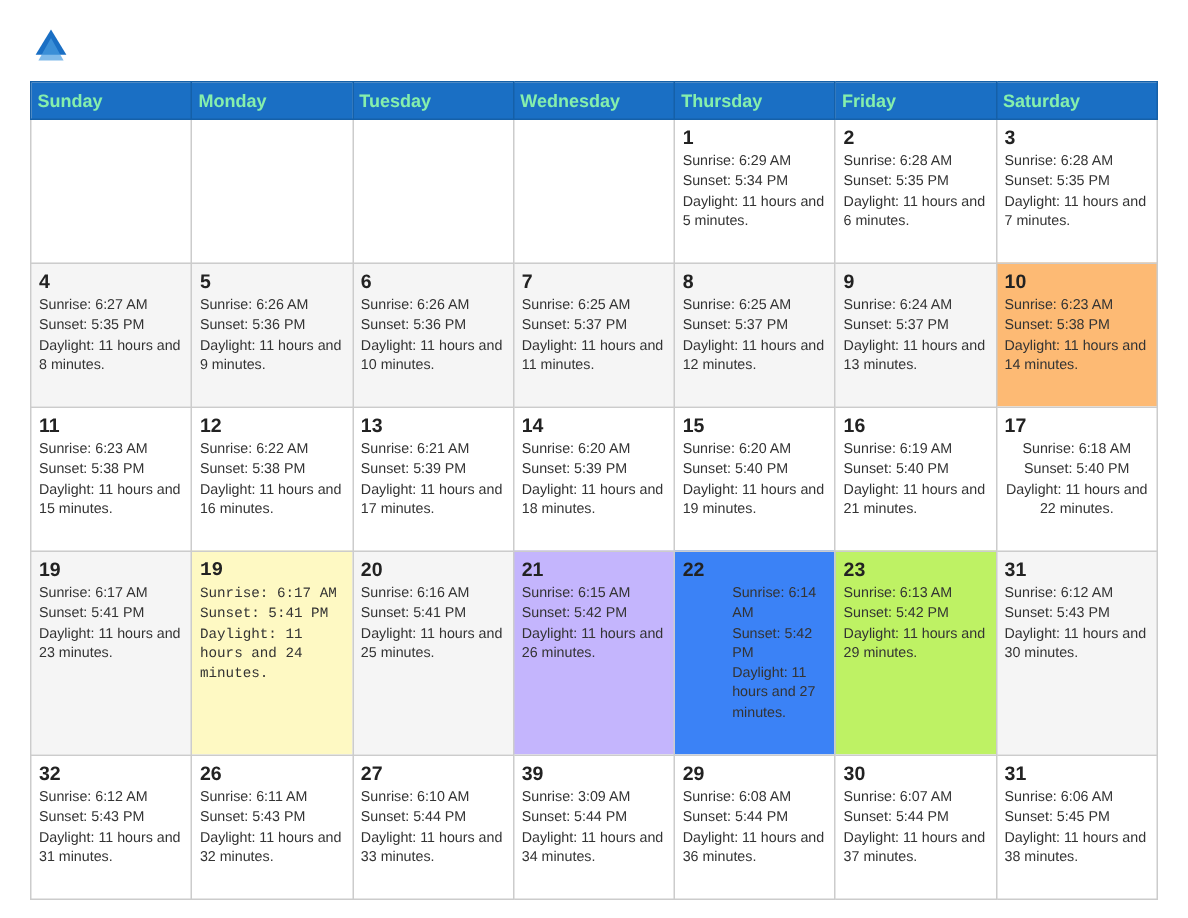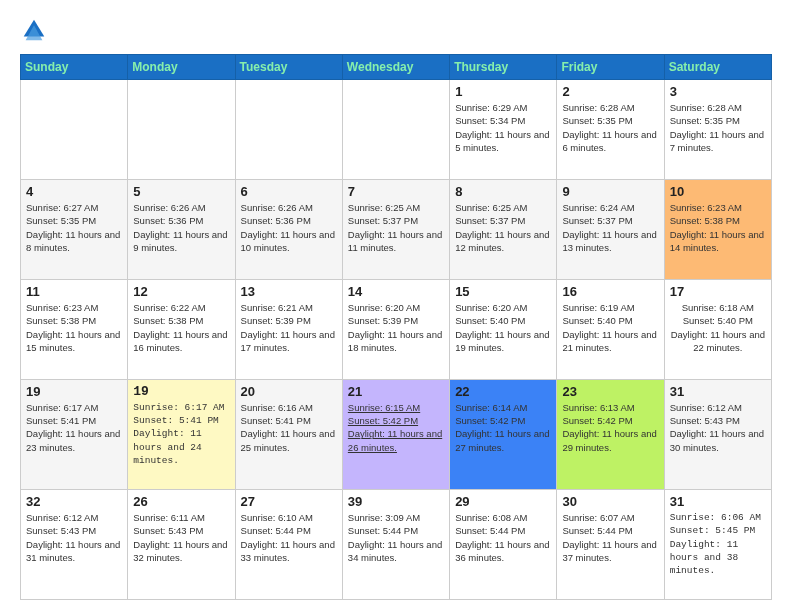--- a/index.html
+++ b/index.html
@@ -247,27 +247,27 @@
 Daylight: 11 hours and 24 minutes.</div>
           </td>
           <td style="background: rgb(245, 245, 245);">
             <div class="day-number">20</div>
             <div class="day-info" style="white-space: pre-line;">Sunrise: 6:16 AM
 Sunset: 5:41 PM
 Daylight: 11 hours and 25 minutes.</div>
           </td>
           <td style="background: #c4b5fd;">
             <div class="day-number">21</div>
-            <div class="day-info" style="white-space: pre-line; text-decoration: underline;">Sunrise: 6:15 AM
+            <div class="day-info" style="white-space: pre-line;">Sunrise: 6:15 AM
 Sunset: 5:42 PM
 Daylight: 11 hours and 26 minutes.</div>
           </td>
           <td style="background: #3b82f6;">
             <div class="day-number">22</div>
-            <div class="day-info" style="white-space: pre-line;">Sunrise: 6:14 AM
+            <div class="day-info" style="white-space: pre-line; margin-left: 33px;">Sunrise: 6:14 AM
 Sunset: 5:42 PM
 Daylight: 11 hours and 27 minutes.</div>
           </td>
           <td style="background: #bef264;">
             <div class="day-number">23</div>
             <div class="day-info" style="white-space: pre-line;">Sunrise: 6:13 AM
 Sunset: 5:42 PM
 Daylight: 11 hours and 29 minutes.</div>
           </td>
           <td style="background: rgb(245, 245, 245);">
@@ -309,20 +309,20 @@
 Daylight: 11 hours and 36 minutes.</div>
           </td>
           <td>
             <div class="day-number">30</div>
             <div class="day-info" style="white-space: pre-line;">Sunrise: 6:07 AM
 Sunset: 5:44 PM
 Daylight: 11 hours and 37 minutes.</div>
           </td>
           <td>
             <div class="day-number">31</div>
-            <div class="day-info" style="white-space: pre-line; font-family: Liberation Mono, monospace;">Sunrise: 6:06 AM
+            <div class="day-info" style="white-space: pre-line;">Sunrise: 6:06 AM
 Sunset: 5:45 PM
 Daylight: 11 hours and 38 minutes.</div>
           </td>
         </tr>
       </tbody>
   </table>
 </div>
 
 </body></html>

